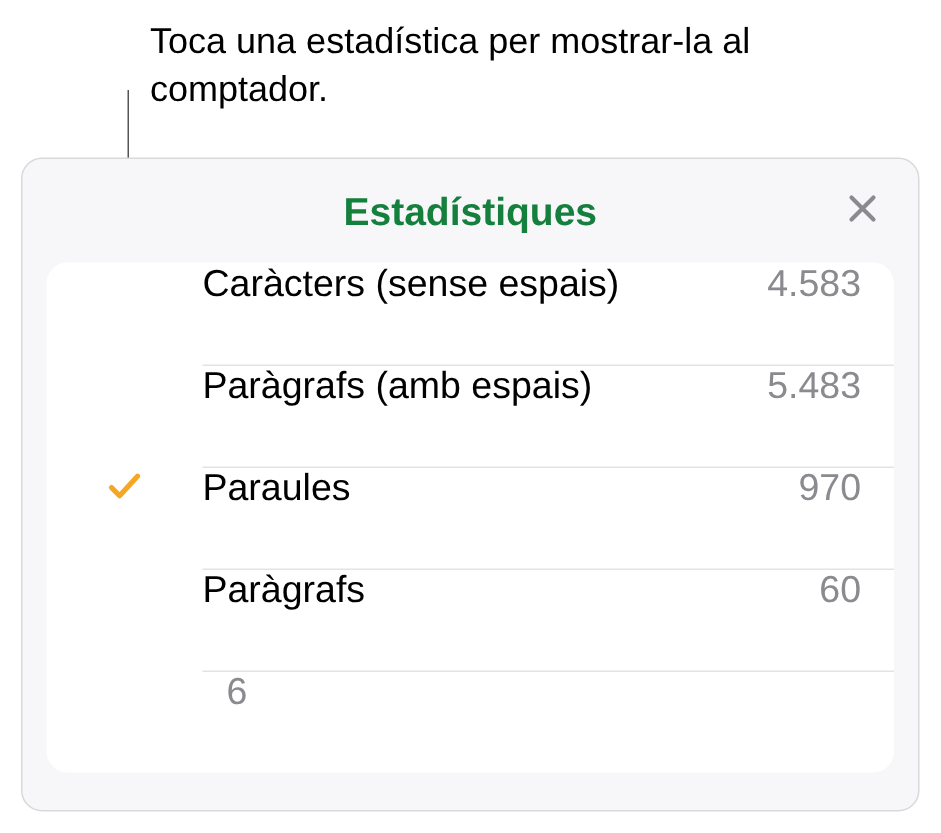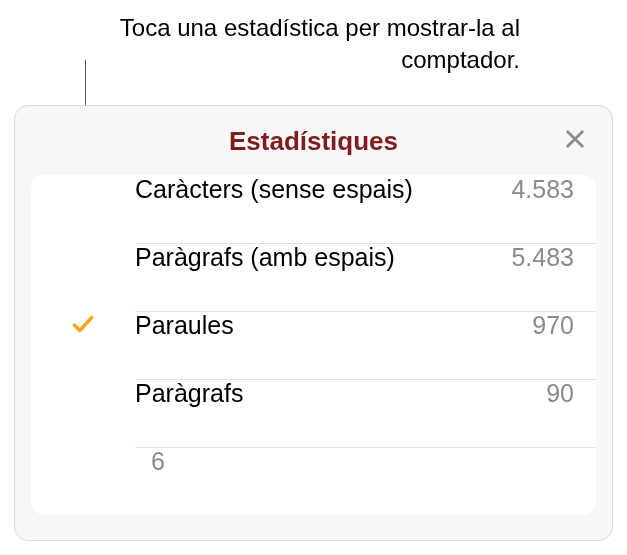--- a/index.html
+++ b/index.html
@@ -12,21 +12,20 @@
       position: relative;
     }
     .callout {
       position: absolute;
       top: 12px;
       left: 100px;
       font-size: 24px;
       line-height: 1.35;
       color: #000;
       width: 420px;
-      text-align: right;
     }
     .callout-line {
       position: absolute;
       top: 60px;
       left: 85px;
       width: 1px;
       height: 292px;
       background: #555;
     }
     .callout-line::after {
@@ -51,21 +50,21 @@
       overflow: hidden;
     }
     .panel-header {
       position: relative;
       text-align: center;
       padding: 10px 0 18px;
     }
     .panel-title {
       font-size: 26px;
       font-weight: 600;
-      color: #7f1d1d;
+      color: #15803d;
     }
     .close-btn {
       position: absolute;
       right: 22px;
       top: 8px;
       width: 30px;
       height: 30px;
       cursor: pointer;
       display: flex;
       align-items: center;
@@ -152,21 +151,21 @@
           <polyline points="4,13 9,18 20,6" fill="none" stroke="#f5a623" stroke-width="3.2" stroke-linecap="round" stroke-linejoin="round"></polyline>
         </svg>
       </div>
       <div class="row-label">Paraules</div>
       <div class="row-value">970</div>
     </div>
 
     <div class="row">
       <div class="check-col"></div>
       <div class="row-label">Paràgrafs</div>
-      <div class="row-value">90</div>
+      <div class="row-value">60</div>
     </div>
 
     <div class="row">
       <div class="check-col"></div>
       <div class="row-value">6</div>
     </div>
 
   </div>
 </div>
 

